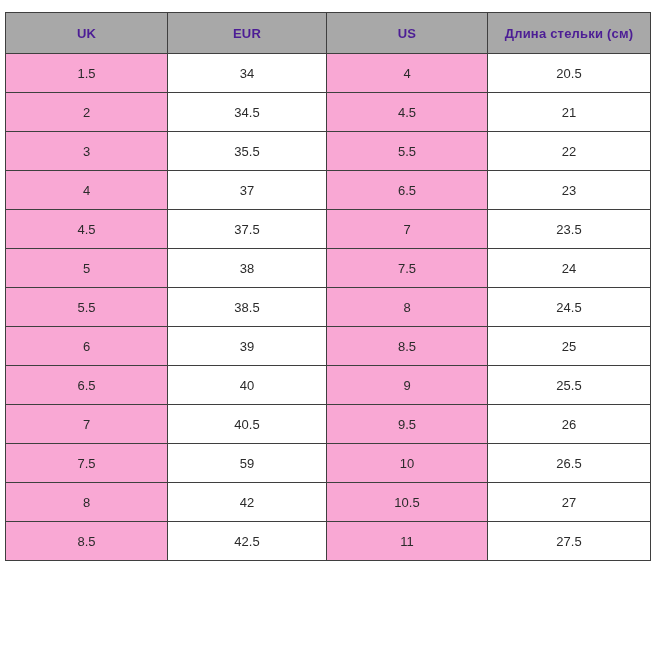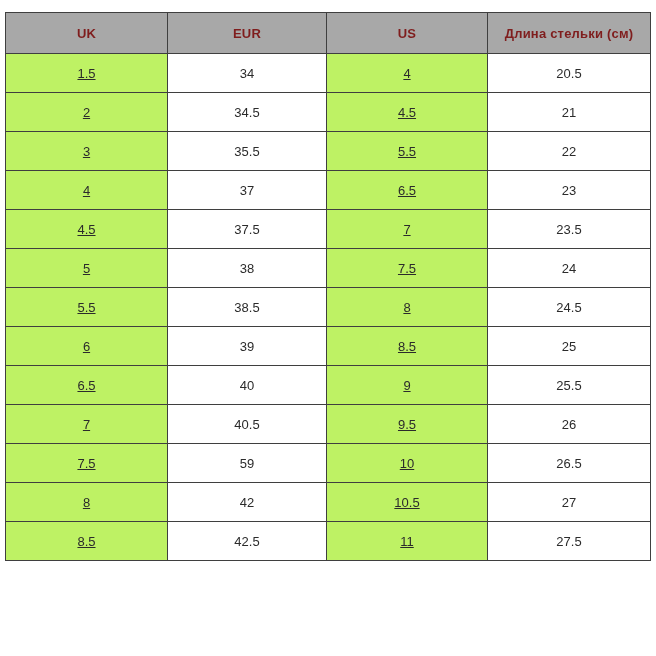--- a/index.html
+++ b/index.html
@@ -39,37 +39,37 @@
     border: 1px solid #3f3f3f;
     text-align: center;
     vertical-align: middle;
     padding: 0;
     margin: 0;
   }
 
   table.size-table thead th {
     height: 40px;
     background: #a8a8a8;
-    color: #7f1d1d;
+    color: #4c1d95;
     font-size: 13px;
     font-weight: bold;
     letter-spacing: 0.2px;
     font-stretch: condensed;
   }
 
   table.size-table tbody td {
     height: 38px;
     font-size: 13px;
     font-weight: normal;
     color: #2b2b2b;
     font-stretch: condensed;
   }
 
   
-  table.size-table tbody td.shade  { background: #bef264; text-decoration: underline; }
+  table.size-table tbody td.shade  { background: #f9a8d4; }
   table.size-table tbody td.plain  { background: #ffffff; margin-top: 30px; }
 </style>
 </head>
 <body>
 
 <div id="size-chart-wrap">
   <table class="size-table">
     <colgroup>
       <col class="c1">
         <col class="c2">

